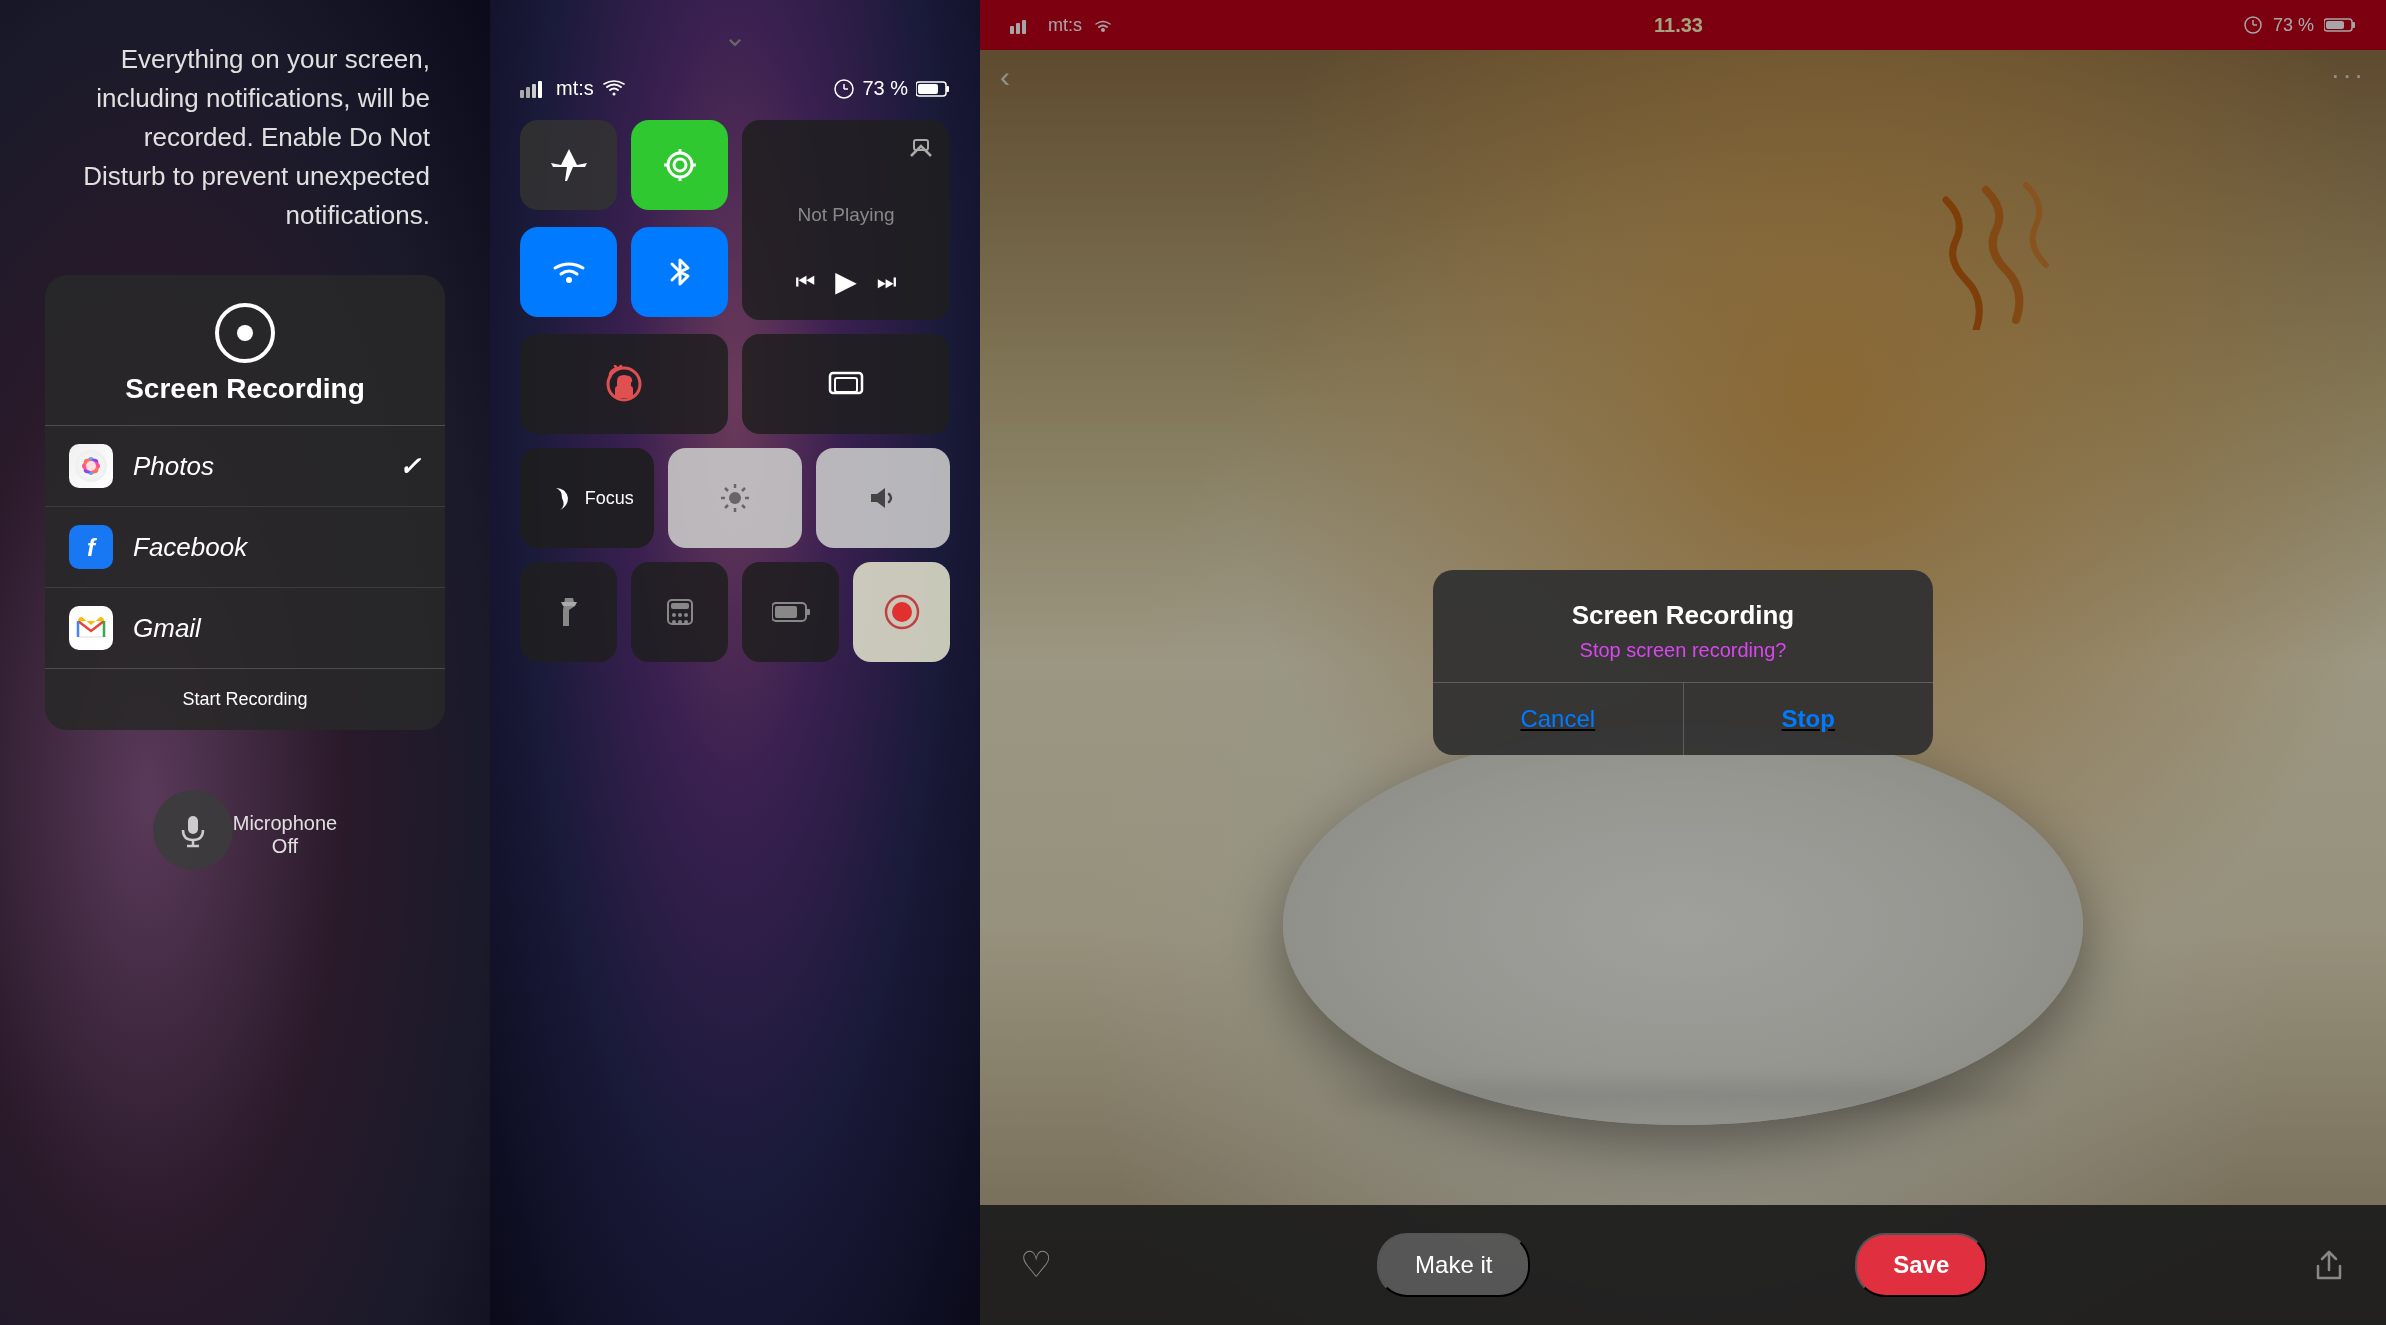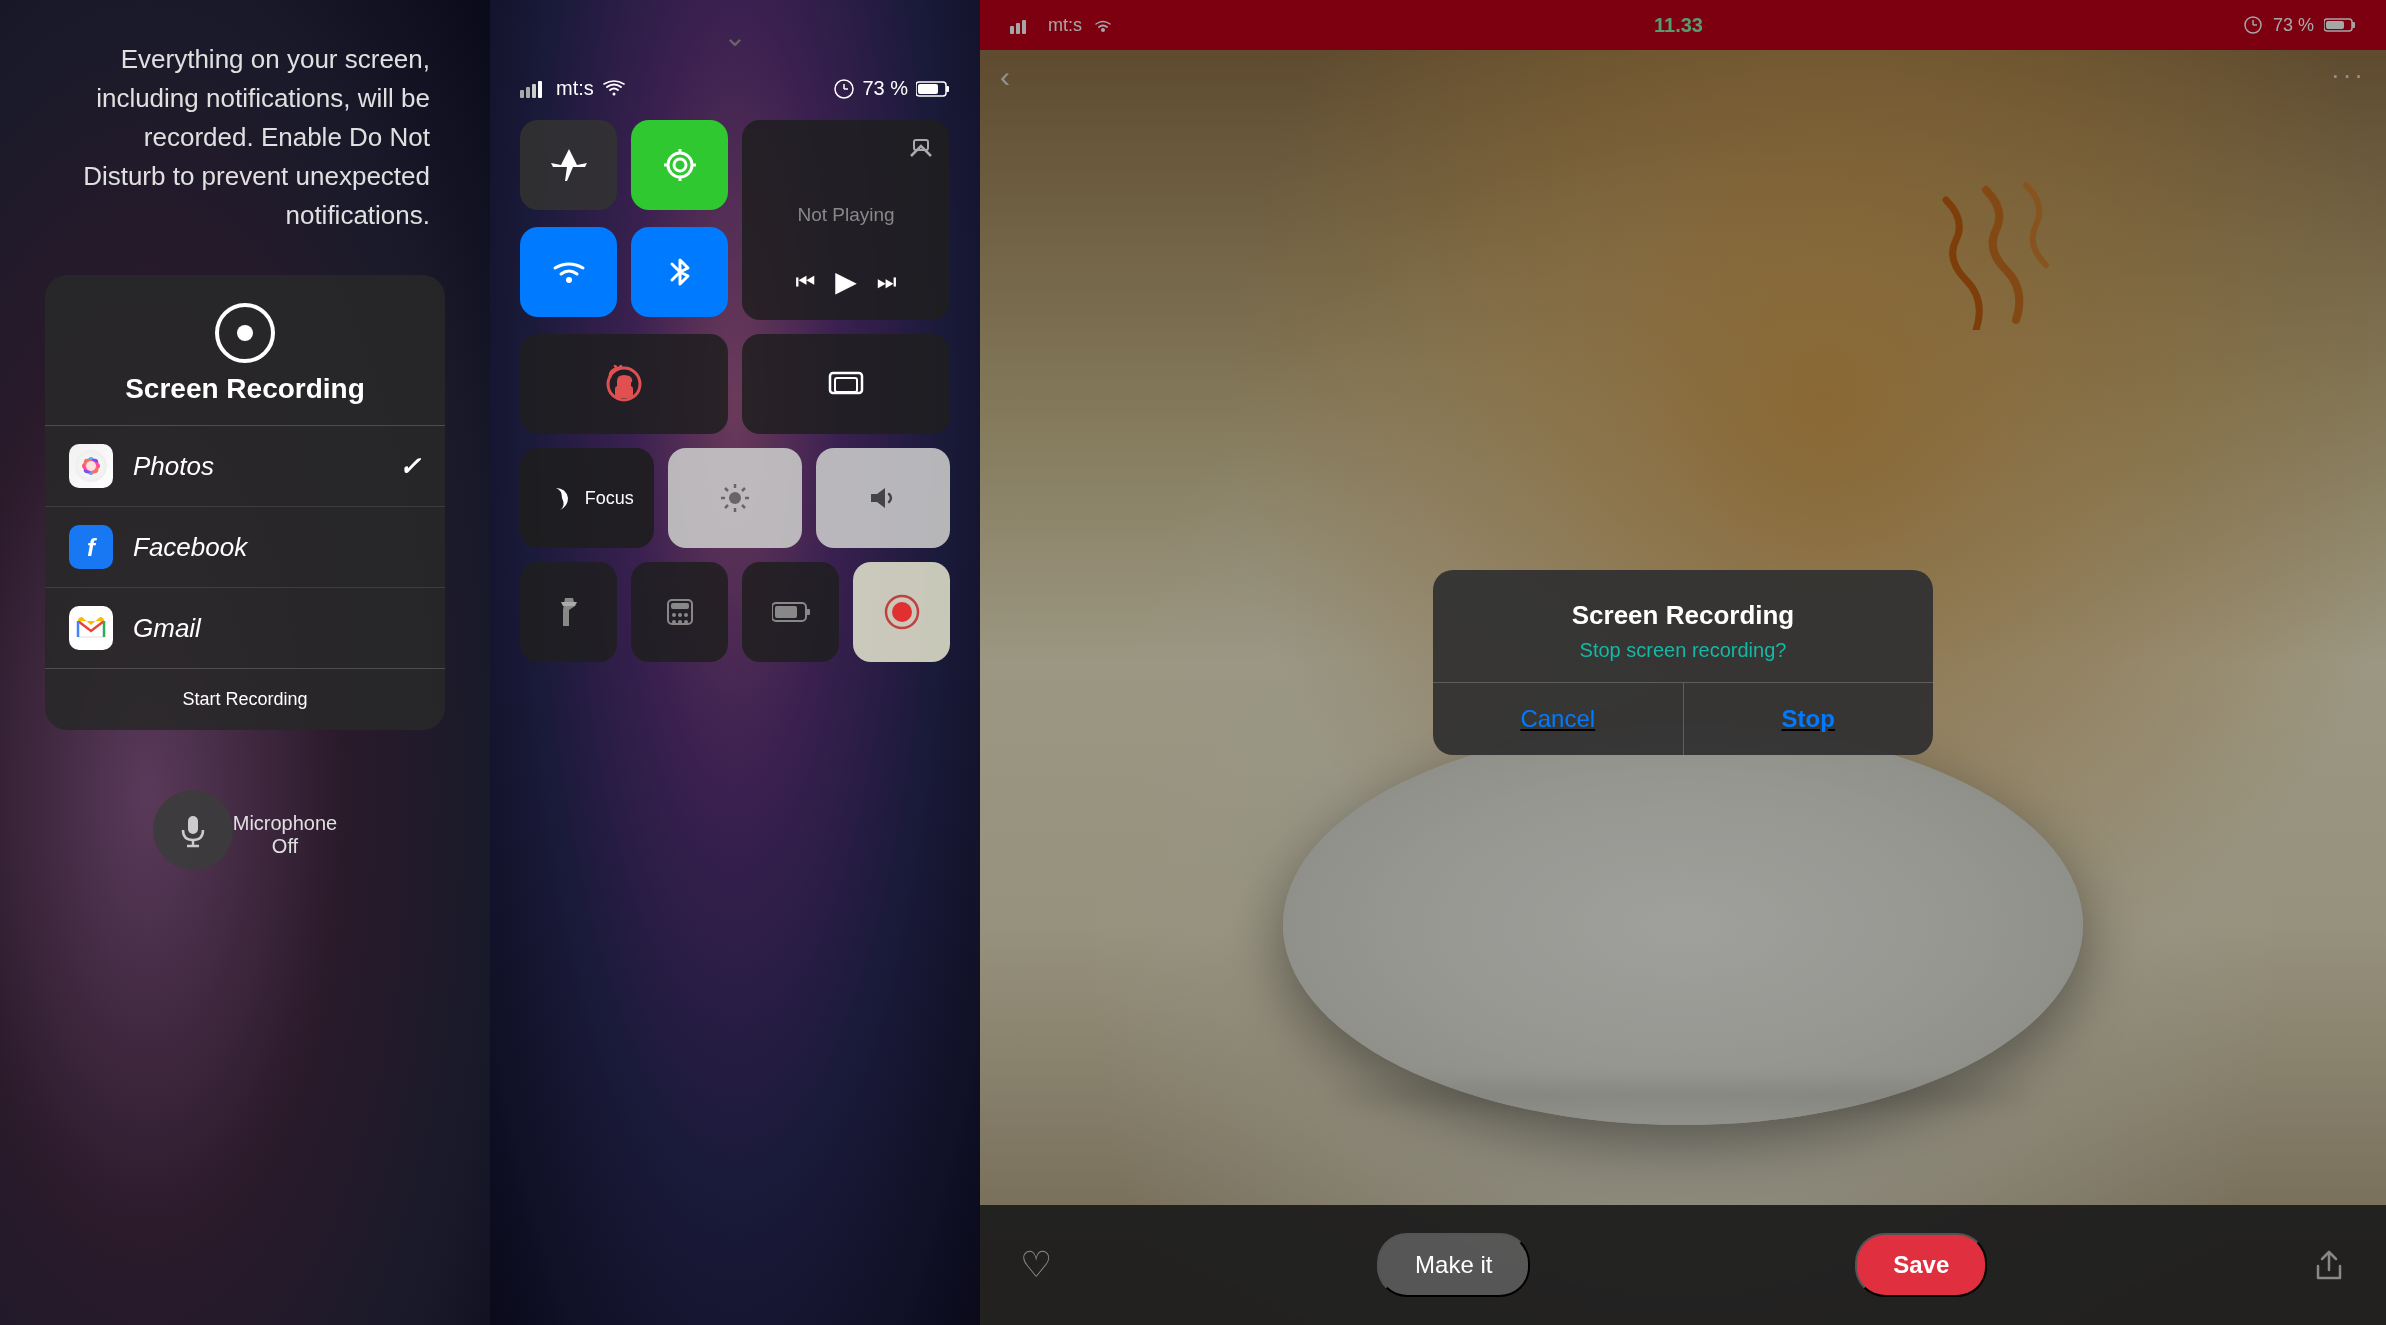--- a/index.html
+++ b/index.html
@@ -339,21 +339,21 @@
     }
 
     .dialog-title {
       color: #fff;
       font-size: 26px;
       font-weight: 700;
       margin-bottom: 8px;
     }
 
     .dialog-subtitle {
-      color: #14b8a6;
+      color: #d946ef;
       font-size: 20px;
     }
 
     .dialog-divider {
       height: 1px;
       background: rgba(255,255,255,0.2);
     }
 
     .dialog-buttons {
       display: flex;
@@ -699,21 +699,21 @@
         <rect x="6" y="7" width="4" height="11" fill="#fff" rx="1"></rect>
         <rect x="12" y="4" width="4" height="14" fill="#fff" rx="1"></rect>
       </svg>
       <span style="color:#fff; font-size:18px;">mt:s</span>
       <svg width="22" height="16" viewBox="0 0 22 16">
         <circle cx="11" cy="13" r="2" fill="#fff"></circle>
         <path d="M7 10 Q11 7 15 10" fill="none" stroke="#fff" stroke-width="2" stroke-linecap="round"></path>
         <path d="M4 7 Q11 2 18 7" fill="none" stroke="#fff" stroke-width="1.5" stroke-linecap="round"></path>
       </svg>
     </div>
-    <div style="color:#86efac; font-size:20px; font-weight:600;">11.33</div>
+    <div style="color:#fef9c3; font-size:20px; font-weight:600;">11.33</div>
     <div class="p3-right-icons">
       <svg width="20" height="18" viewBox="0 0 20 18">
         <circle cx="10" cy="9" r="8" fill="none" stroke="#fff" stroke-width="1.5"></circle>
         <line x1="10" y1="9" x2="10" y2="4" stroke="#fff" stroke-width="1.5"></line>
         <line x1="10" y1="9" x2="14" y2="9" stroke="#fff" stroke-width="1.5"></line>
       </svg>
       <span style="color:#fff; font-size:18px;">73 %</span>
       <svg width="32" height="16" viewBox="0 0 32 16">
         <rect x="0" y="2" width="28" height="12" rx="3" fill="none" stroke="#fff" stroke-width="1.5"></rect>
         <rect x="28" y="5" width="3" height="6" rx="1" fill="#fff"></rect>

